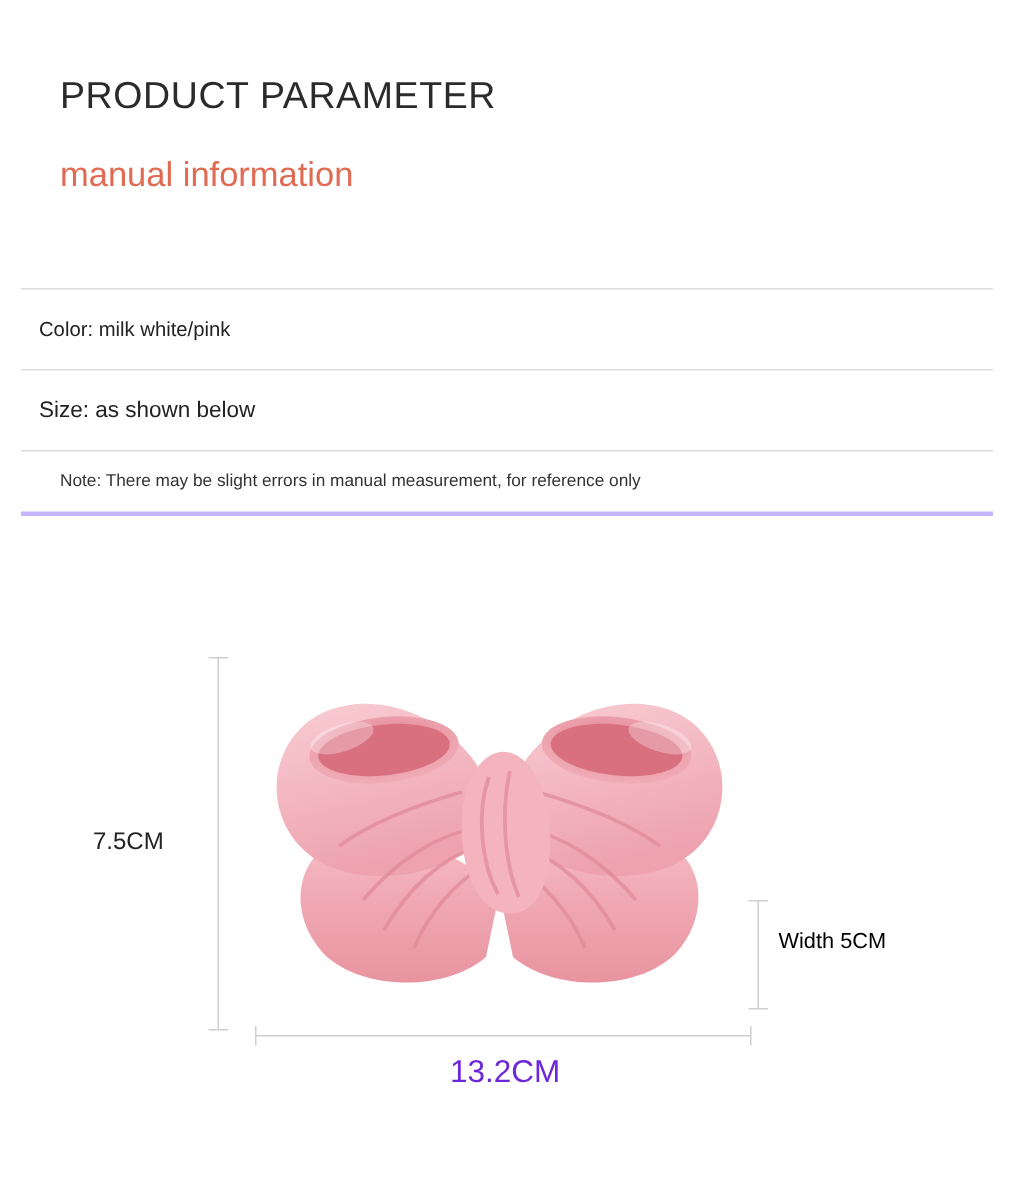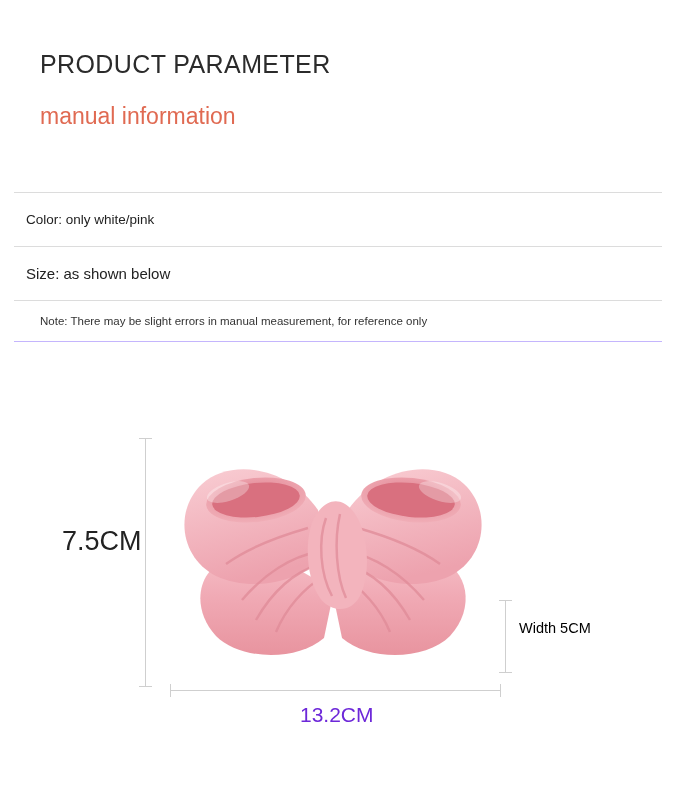--- a/index.html
+++ b/index.html
@@ -65,21 +65,21 @@
     width: 308px;
     padding-left: 12px;
   }
   .spec-row.tall .spec-cell {
     font-size: 15px;
   }
   .note-row {
     display: flex;
     align-items: center;
     height: 40px;
-    border-bottom: 1px solid #c4b5fd;
+    border-bottom: 3px solid #c4b5fd;
   }
   .note {
     font-size: 11.5px;
     color: #333;
     padding-left: 26px;
   }
 
   
   .figure {
     position: absolute;
@@ -145,22 +145,22 @@
     width: 13px;
     height: 1px;
     background: #cfcfcf;
   }
   .dim-w-cap-t { top: 600px; }
   .dim-w-cap-b { top: 672px; }
 
   .label-height {
     position: absolute;
     left: 62px;
-    top: 526px;
-    font-size: 27px;
+    top: 553px;
+    font-size: 16px;
     color: #222;
     text-align: center;
   }
   .label-width-bottom {
     position: absolute;
     left: 300px;
     top: 703px;
     font-size: 21px;
     color: #6d28d9;
   }
@@ -176,21 +176,21 @@
 <body>
 
 <div class="page">
 
   <div class="title">PRODUCT PARAMETER</div>
   <div class="subtitle">manual information</div>
 
   <div class="spec-table">
 
     <div class="spec-row first">
-      <div class="spec-cell right">Color: only white/pink</div>
+      <div class="spec-cell right">Color: milk white/pink</div>
     </div>
 
     <div class="spec-row tall">
       <div class="spec-cell right">Size: as shown below</div>
     </div>
 
     <div class="note-row">
       <div class="note">Note: There may be slight errors in manual measurement, for reference only</div>
     </div>
 

